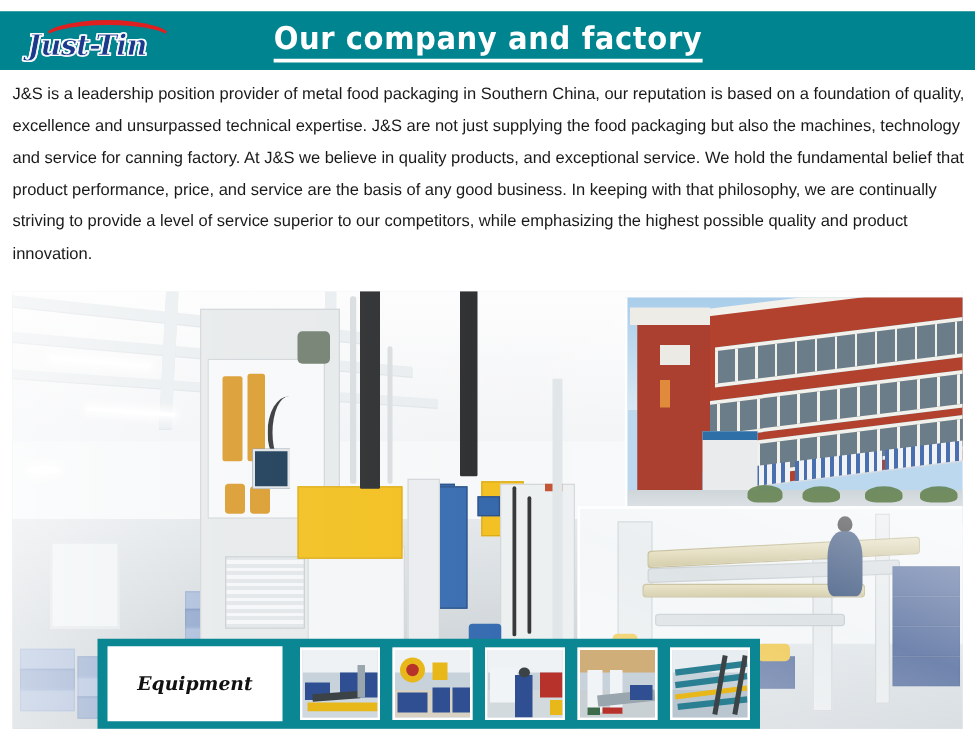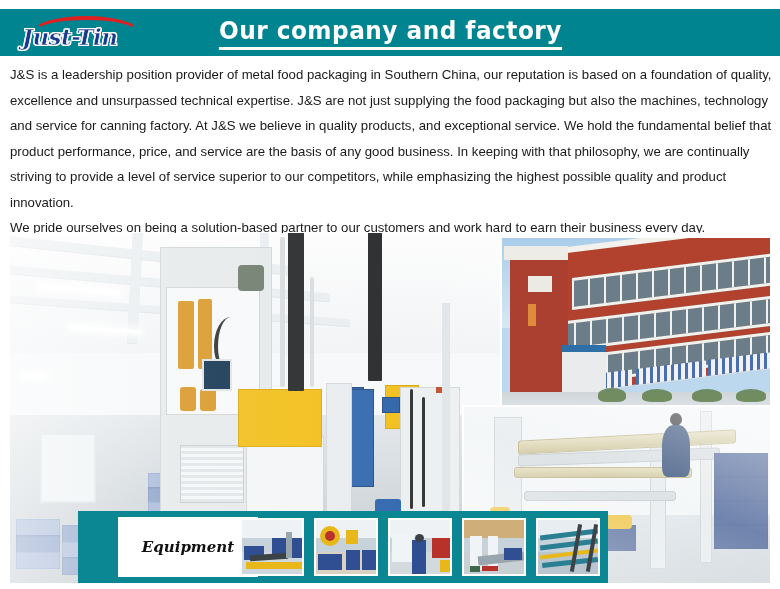--- a/index.html
+++ b/index.html
@@ -199,21 +199,21 @@
   }
 
   
   .strip{
     position:absolute;left:78px;top:511px;width:530px;height:72px;
     background:#0b8794;
   }
   .equip-box{
     position:absolute;left:8px;top:6px;width:140px;height:60px;
     background:#ffffff;
-    display:flex;align-items:center;justify-content:center;margin-left:32px;
+    display:flex;align-items:center;justify-content:center;
   }
   .equip-box span{
     font-family:"DejaVu Serif", serif;
     font-weight:bold;font-style:italic;
     font-size:15px;color:#111;
   }
   .thumbs{
     position:absolute;left:162px;top:7px;width:360px;height:58px;
     display:flex;gap:10px;
   }
@@ -244,21 +244,20 @@
       <div class="logo-text">Just-Tin</div>
     </div>
 
     <div class="header-title">
       <span>Our company and factory</span>
     </div>
   </div>
 
   <div class="copy">
     <p>J&amp;S is a leadership position provider of metal food packaging in Southern China, our reputation is based on a foundation of quality, excellence and unsurpassed technical expertise. J&amp;S are not just supplying the food packaging but also the machines, technology and service for canning factory. At J&amp;S we believe in quality products, and exceptional service. We hold the fundamental belief that product performance, price, and service are the basis of any good business. In keeping with that philosophy, we are continually striving to provide a level of service superior to our competitors, while emphasizing the highest possible quality and product innovation.</p>
-    <p>We pride ourselves on being a solution-based partner to our customers and work hard to earn their business every day.</p>
   </div>
 
   <div class="photo-area">
 
     <div class="hall">
       <div class="ceiling"></div>
 
       <div class="beam" style="left:-10px;top:18px;width:300px;height:9px;transform:skewY(6deg);"></div>
       <div class="beam" style="left:-10px;top:46px;width:330px;height:8px;transform:skewY(5deg);"></div>
       <div class="beam" style="left:-10px;top:74px;width:350px;height:7px;transform:skewY(4deg);"></div>

